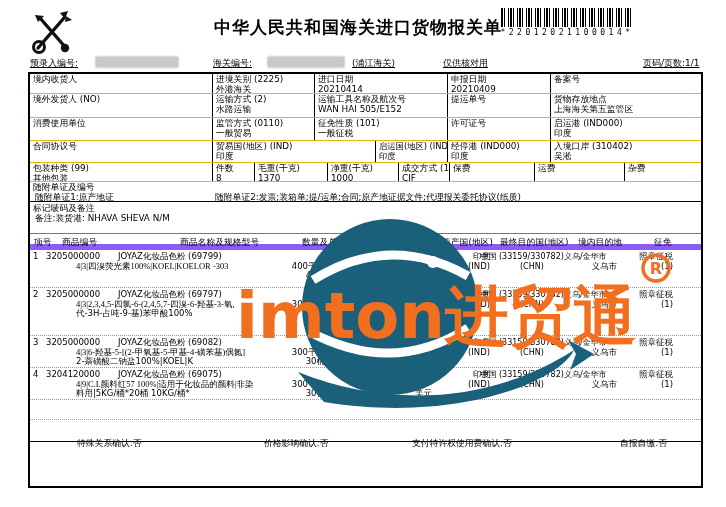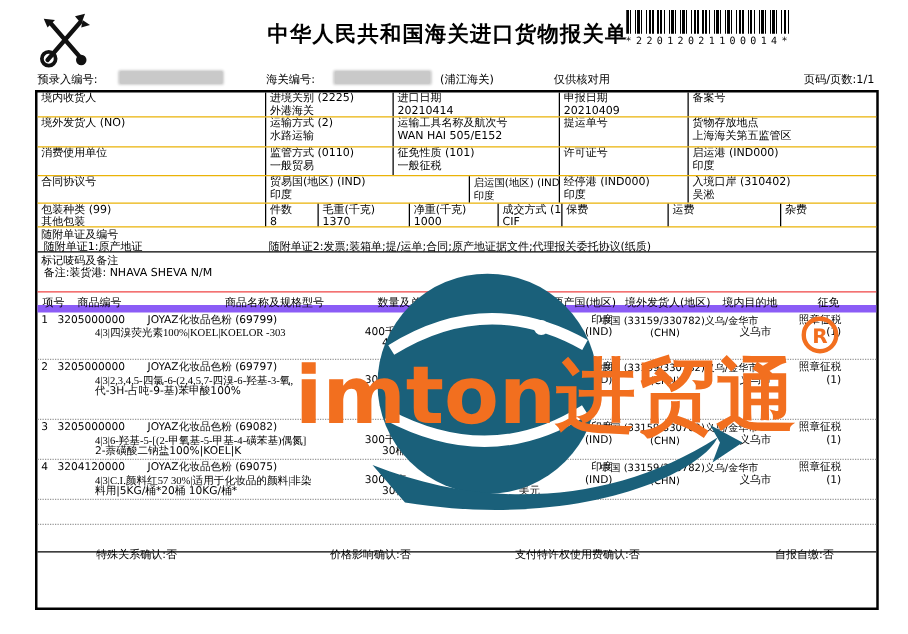--- a/index.html
+++ b/index.html
@@ -11,21 +11,21 @@
   .emblem { position:absolute; left:30px; top:10px; }
   .title { position:absolute; left:120px; right:130px; top:16px; text-align:center;
            font-size:17px; font-weight:bold; letter-spacing:1px; white-space:nowrap; }
   .bc { position:absolute; left:500px; top:8px; width:134px; text-align:center; }
   .bars { width:132px; height:19px; margin:0 auto;
           background:repeating-linear-gradient(90deg,#000 0,#000 2px,#fff 2px,#fff 3px,#000 3px,#000 4px,#fff 4px,#fff 7px,#000 7px,#000 8px,#fff 8px,#fff 9px); }
   .bctext { font-family:"DejaVu Sans Mono", monospace; font-size:8px; letter-spacing:3.5px; margin-top:1px; white-space:nowrap; }
 
   
   .preline { position:absolute; left:0; top:56px; width:726px; height:14px; font-size:9px; }
-  .preline span { position:absolute; white-space:nowrap; }
+  .preline span { position:absolute; white-space:nowrap;text-decoration:underline; }
   .redact { background:#c9c9c9; box-shadow:0 0 2px 1px #cfcfcf; height:10px; border-radius:1px; }
 
   
   .box { position:absolute; left:28px; top:72px; width:675px; height:416px; border:2px solid #000; background:transparent; }
   .r { display:flex; border-bottom:1px solid #eab308; width:100%; }
   .c { border-right:1px solid #000; padding:1px 3px 0 3px; font-size:8.8px; line-height:9.8px; overflow:hidden; white-space:nowrap; }
   .c:last-child { border-right:none; }
   .lab, .val { display:block; }
 
   .rowF { position:relative; height:20px; border-bottom:1px solid #000; font-size:8.8px; }
@@ -227,21 +227,21 @@
       <span style="left:3px;top:1px">标记唛码及备注</span>
       <span style="left:5px;top:11px">备注:装货港: NHAVA SHEVA N/M</span>
     </div>
 
     <div class="ithead">
       <span style="left:4px">项号</span>
       <span style="left:32px">商品编号</span>
       <span style="left:150px">商品名称及规格型号</span>
       <span style="left:272px">数量及单位</span>
       <span style="left:412px">原产国(地区)</span>
-      <span style="left:470px">境外发货人(地区)</span>
+      <span style="left:470px">最终目的国(地区)</span>
       <span style="left:548px">境内目的地</span>
       <span style="left:624px">征免</span>
     </div>
 
     <div class="items">
 
       <div class="it" style="height:38px">
         <span class="i-no">1</span>
         <span class="i-code">3205000000</span>
         <span class="i-n1">JOYAZ化妆品色粉 (69799)</span>
@@ -291,21 +291,21 @@
         <span class="i-d2a">(CHN)</span>
         <span class="i-d2b">义乌市</span>
         <span class="i-t1">照章征税</span>
         <span class="i-t2">(1)</span>
       </div>
 
       <div class="it" style="height:32px">
         <span class="i-no">4</span>
         <span class="i-code">3204120000</span>
         <span class="i-n1">JOYAZ化妆品色粉 (69075)</span>
-        <span class="i-n2">4|3|C.I.颜料红57 30%|适用于化妆品的颜料|非染</span>
+        <span class="i-n2">4|9|C.I.颜料红57 100%|适用于化妆品的颜料|非染</span>
         <span class="i-n3">料用|5KG/桶*20桶 10KG/桶*</span>
         <span class="i-q1">300千克</span>
         <span class="i-q2">30桶</span>
         <span class="i-cur">美元</span>
         <span class="i-o1">印度</span>
         <span class="i-o2">(IND)</span>
         <span class="i-d1">中国 (33159/330782)义乌/金华市</span>
         <span class="i-d2a">(CHN)</span>
         <span class="i-d2b">义乌市</span>
         <span class="i-t1">照章征税</span>

